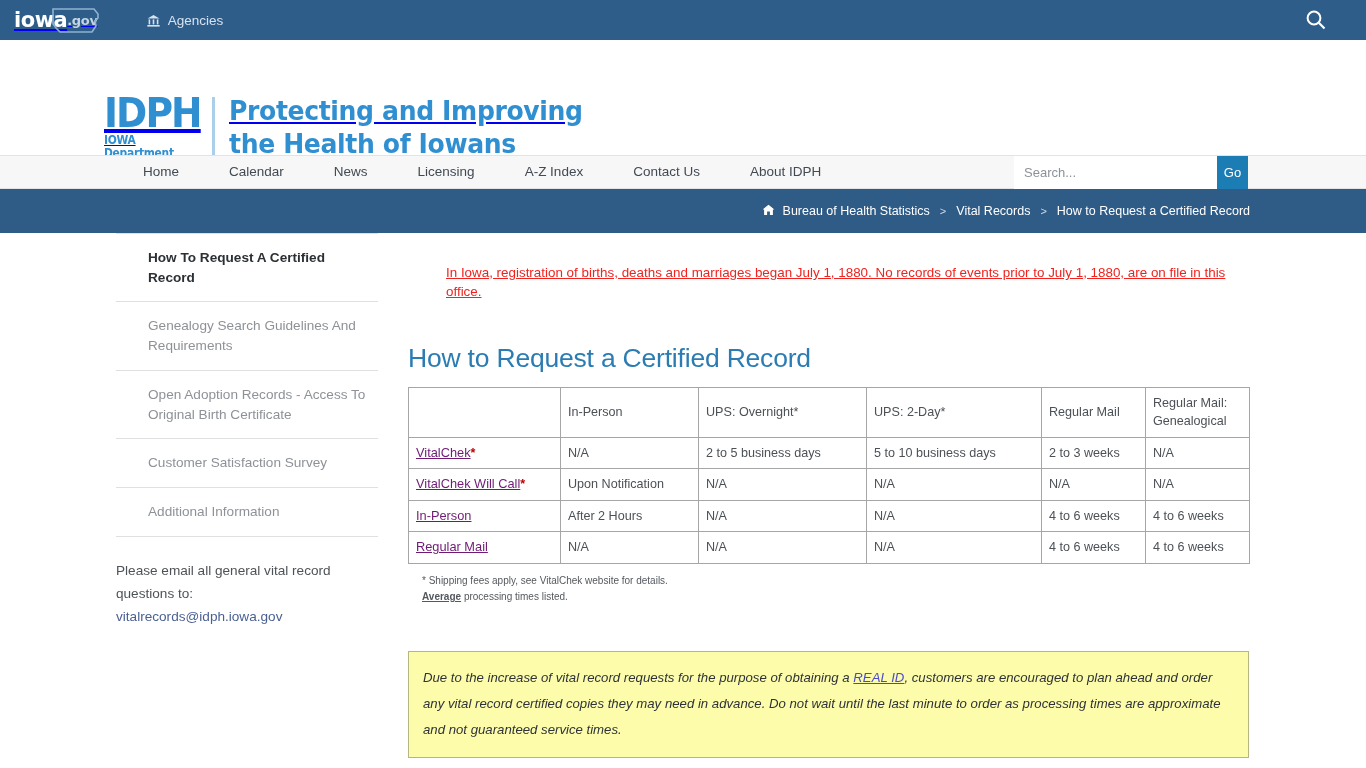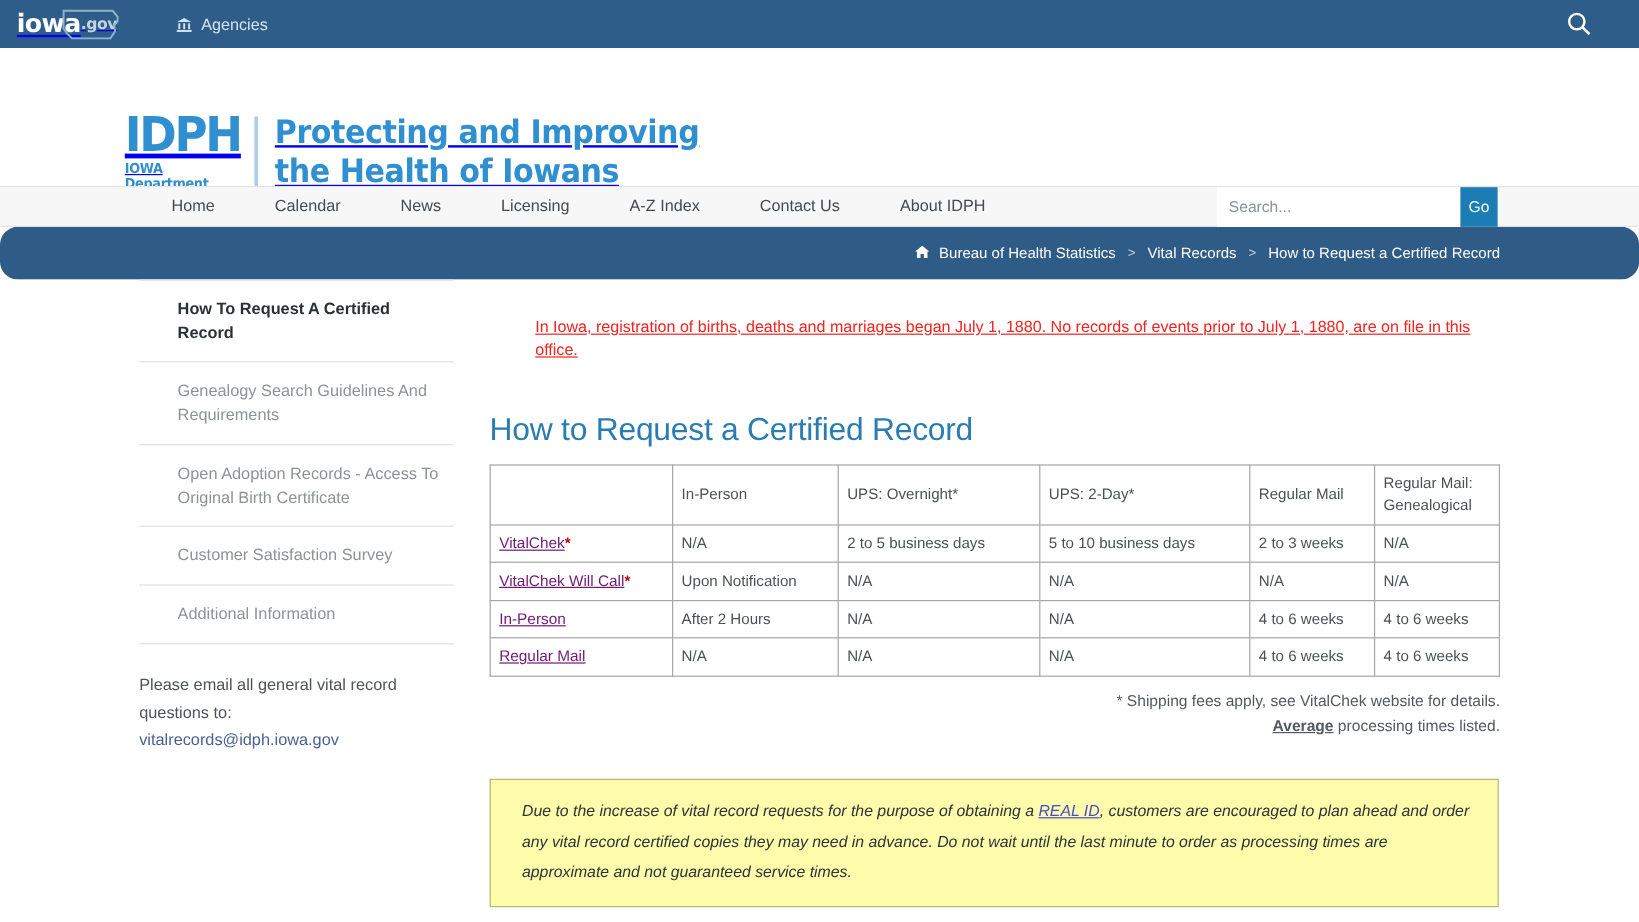--- a/index.html
+++ b/index.html
@@ -184,21 +184,20 @@
   }
 
   
   .crumb-bar {
     height: 44px;
     background: #2f5b87;
     display: flex;
     align-items: center;
     justify-content: flex-end;
     padding-right: 116px;
-    border-radius: 15px;
   }
   .crumb {
     display: flex;
     align-items: center;
     gap: 8px;
     color: #ffffff;
     font-size: 12.5px;
   }
   .crumb a { color: #ffffff; text-decoration: none; }
   .crumb .sep { color: #cddbe8; font-size: 11px; margin: 0 2px; }
@@ -275,33 +274,32 @@
   table.times td.rowlabel a {
     color: #701a75;
     text-decoration: underline;
     font-size: 12.8px;
     font-weight: normal;
   }
   table.times td.rowlabel .star { color: #c00000; font-weight: bold; }
 
   .footnotes {
     margin: 9px 0 0 14px;
-    font-size: 13px;
+    font-size: 10px;
     color: #54595e;
     line-height: 1.62;
-    text-align: right;
   }
   .footnotes u { text-decoration: underline; font-weight: bold; }
 
   .callout {
-    margin-top: 34px;
+    margin-top: 46px;
     width: 841px;
     background: #fcfcab;
     border: 1px solid #b6b680;
-    padding: 13px 16px 15px 26px;
+    padding: 13px 16px 15px 14px;
     font-style: italic;
     font-size: 13.2px;
     line-height: 1.95;
     color: #2e3338;
   }
   .callout a { color: #4a4ad0; text-decoration: underline; font-style: italic; }
 </style>
 </head>
 <body>
 

